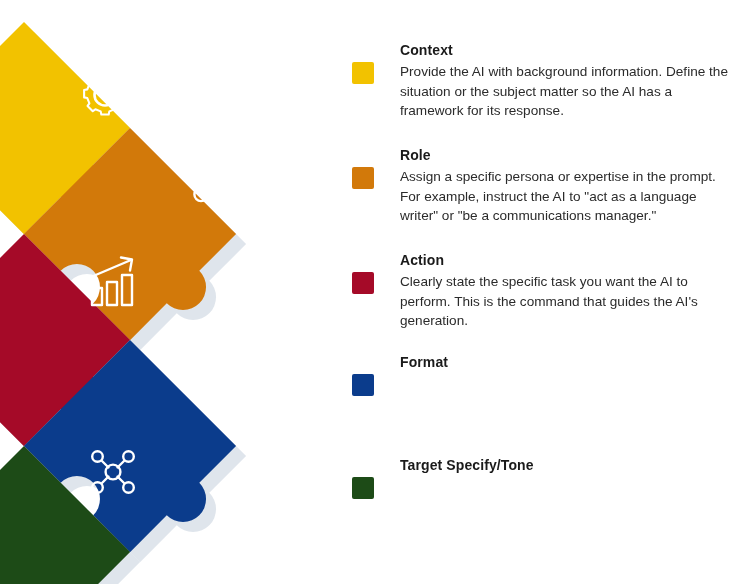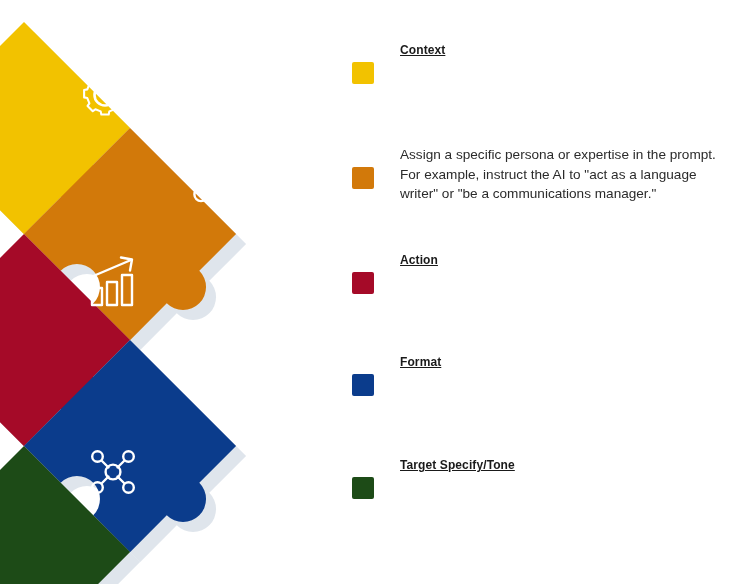--- a/index.html
+++ b/index.html
@@ -50,27 +50,26 @@
     width: 22px;
     height: 22px;
     border-radius: 2px;
   }
   .legend-text {
     position: absolute;
     left: 48px;
     width: 334px;
   }
   .legend-heading {
-    font-size: 12px;
+    font-size: 14px;
     font-weight: bold;
     color: #1a1a1a;
     line-height: 20px;
     margin: 0 0 2px 0;
     letter-spacing: 0.1px;
-    text-decoration: underline;
   }
   .legend-body {
     font-size: 13.6px;
     font-weight: normal;
     color: #2b2b2b;
     line-height: 19.5px;
     margin: 0;
   }
 </style>
 </head>
@@ -166,34 +165,37 @@
     </g>
   </svg>
 </div>
 
 <div id="legend">
 
   <div class="legend-item" style="top:40px">
     <div class="legend-swatch" style="background: rgb(242, 194, 0);"></div>
     <div class="legend-text">
       <p class="legend-heading">Context</p>
+      <p class="legend-body">Provide the AI with background information. Define the situation or the subject matter so the AI has a framework for its response.</p>
     </div>
   </div>
 
   <div class="legend-item" style="top:145px">
     <div class="legend-swatch" style="background: rgb(210, 121, 10);"></div>
     <div class="legend-text">
+      <p class="legend-heading">Role</p>
       <p class="legend-body">Assign a specific persona or expertise in the prompt. For example, instruct the AI to "act as a language writer" or "be a communications manager."</p>
     </div>
   </div>
 
   <div class="legend-item" style="top:250px">
     <div class="legend-swatch" style="background: rgb(165, 10, 40);"></div>
     <div class="legend-text">
       <p class="legend-heading">Action</p>
+      <p class="legend-body">Clearly state the specific task you want the AI to perform. This is the command that guides the AI's generation.</p>
     </div>
   </div>
 
   <div class="legend-item" style="top:352px">
     <div class="legend-swatch" style="background: rgb(11, 60, 140);"></div>
     <div class="legend-text">
       <p class="legend-heading">Format</p>
     </div>
   </div>
 

